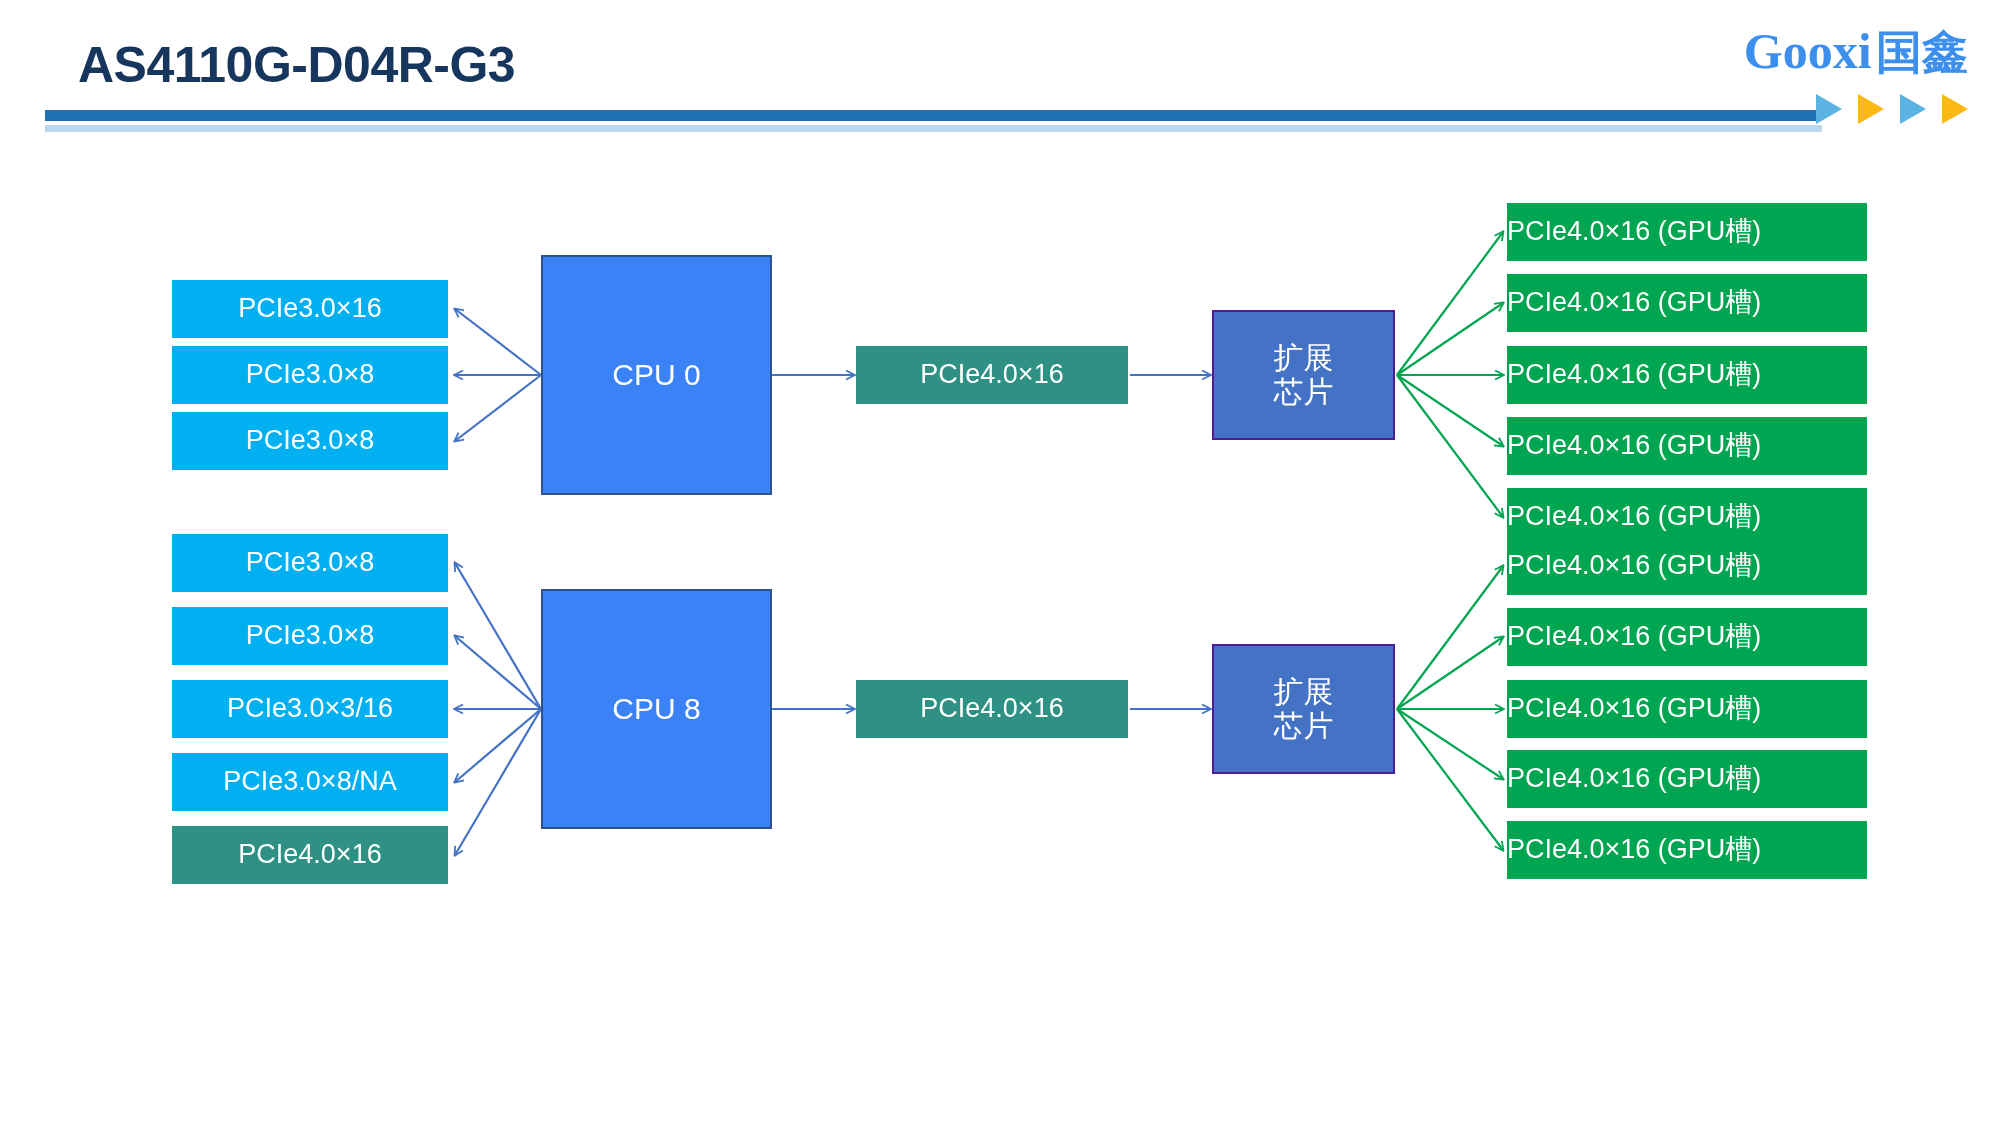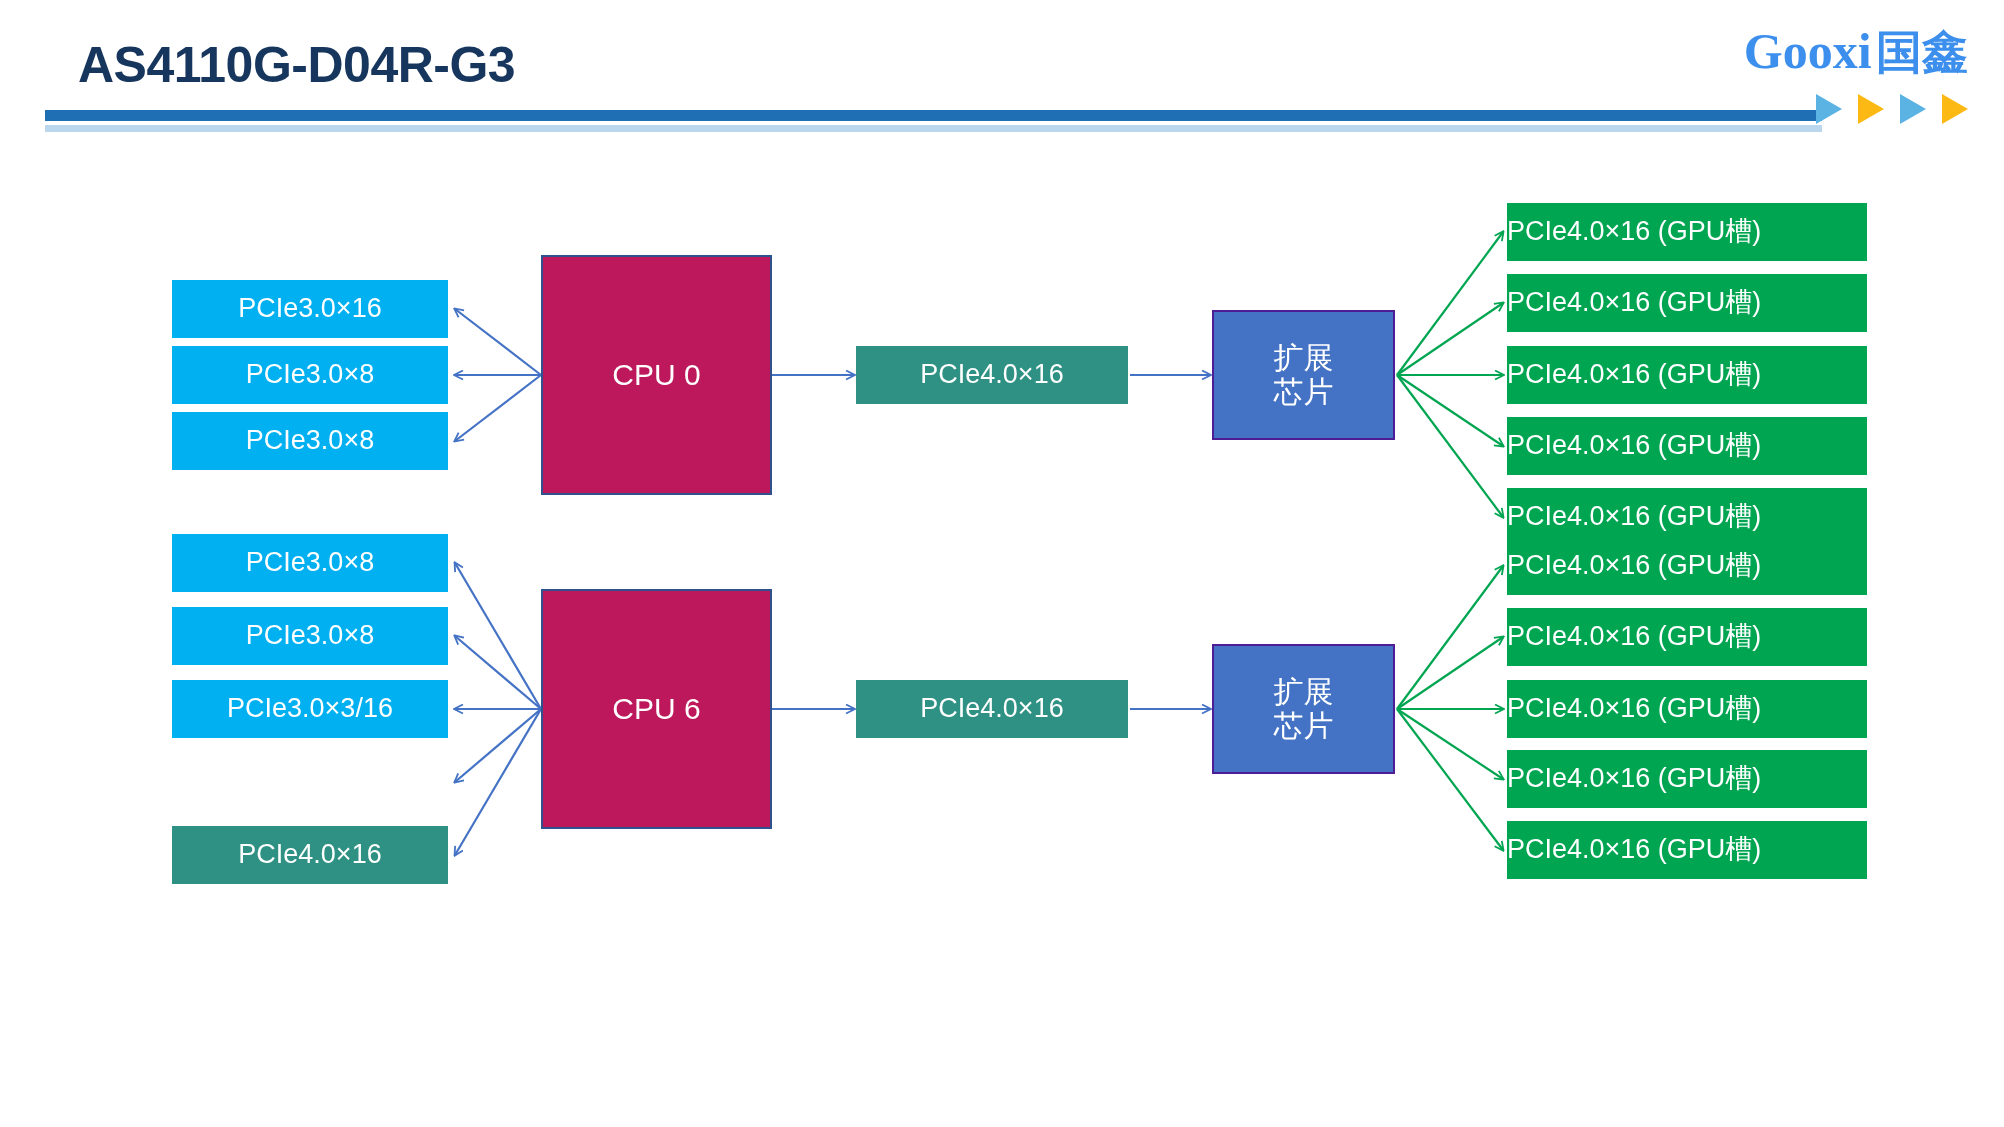--- a/index.html
+++ b/index.html
@@ -94,21 +94,21 @@
     justify-content: center;
     color: #ffffff;
     font-size: 27px;
     line-height: 1.15;
     text-align: center;
     white-space: nowrap;
   }
   .node.cyan  { background: #00B0F0; }
   .node.teal  { background: #2E9183; }
   .node.green { background: #00A551; }
-  .node.cpu   { background: #be185d; border: 2px solid #2F528F; font-size: 30px; }
+  .node.cpu   { background: #3b82f6; border: 2px solid #2F528F; font-size: 30px; }
   .node.chip  { background: #4472C4; border: 2px solid #4c1d95; font-size: 30px;
                 flex-direction: column; }
   .node.gpu   { font-size: 27px; justify-content: flex-start; }
 </style>
 </head>
 <body>
 
 <div id="slide">
 
   <div id="page-title">AS4110G-D04R-G3</div>
@@ -192,23 +192,24 @@
 
     <div class="node green gpu" style="left:1507px; top:63px;  width:360px; height:58px;">PCIe4.0×16 (GPU槽)</div>
     <div class="node green gpu" style="left:1507px; top:134px; width:360px; height:58px;">PCIe4.0×16 (GPU槽)</div>
     <div class="node green gpu" style="left:1507px; top:206px; width:360px; height:58px;">PCIe4.0×16 (GPU槽)</div>
     <div class="node green gpu" style="left:1507px; top:277px; width:360px; height:58px;">PCIe4.0×16 (GPU槽)</div>
     <div class="node green gpu" style="left:1507px; top:348px; width:360px; height:58px;">PCIe4.0×16 (GPU槽)</div>
 
     <div class="node cyan" style="left:172px;  top:394px; width:276px; height:58px;">PCIe3.0×8</div>
     <div class="node cyan" style="left:172px;  top:467px; width:276px; height:58px;">PCIe3.0×8</div>
     <div class="node cyan" style="left:172px;  top:540px; width:276px; height:58px;">PCIe3.0×3/16</div>
+    <div class="node cyan" style="left:172px;  top:613px; width:276px; height:58px;">PCIe3.0×8/NA</div>
     <div class="node teal" style="left:172px;  top:686px; width:276px; height:58px;">PCIe4.0×16</div>
 
-    <div class="node cpu" style="left:541px;  top:449px; width:231px; height:240px;">CPU 6</div>
+    <div class="node cpu" style="left:541px;  top:449px; width:231px; height:240px;">CPU 8</div>
 
     <div class="node teal" style="left:856px;  top:540px; width:272px; height:58px;">PCIe4.0×16</div>
 
     <div class="node chip" style="left:1212px; top:504px; width:183px; height:130px;">
       <span>扩展</span>
       <span>芯片</span>
     </div>
 
     <div class="node green gpu" style="left:1507px; top:397px; width:360px; height:58px;">PCIe4.0×16 (GPU槽)</div>
     <div class="node green gpu" style="left:1507px; top:468px; width:360px; height:58px;">PCIe4.0×16 (GPU槽)</div>

